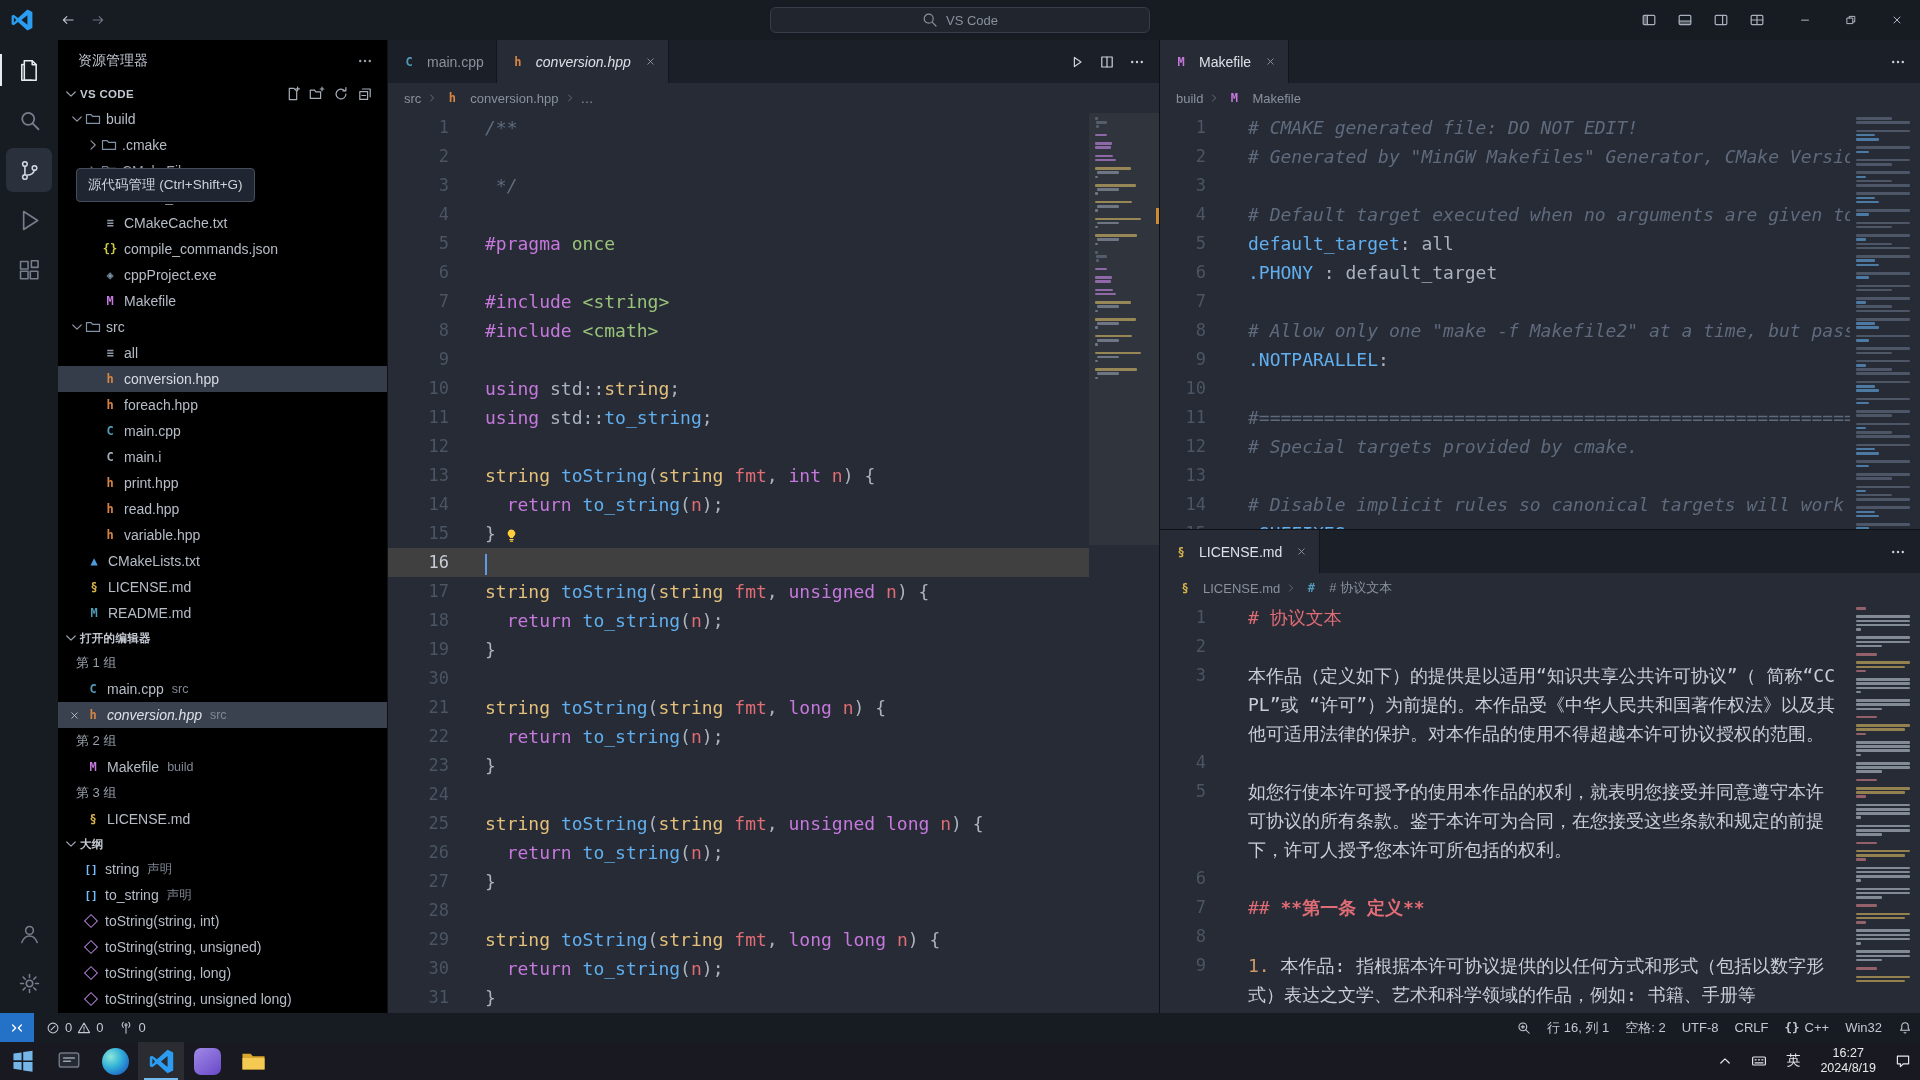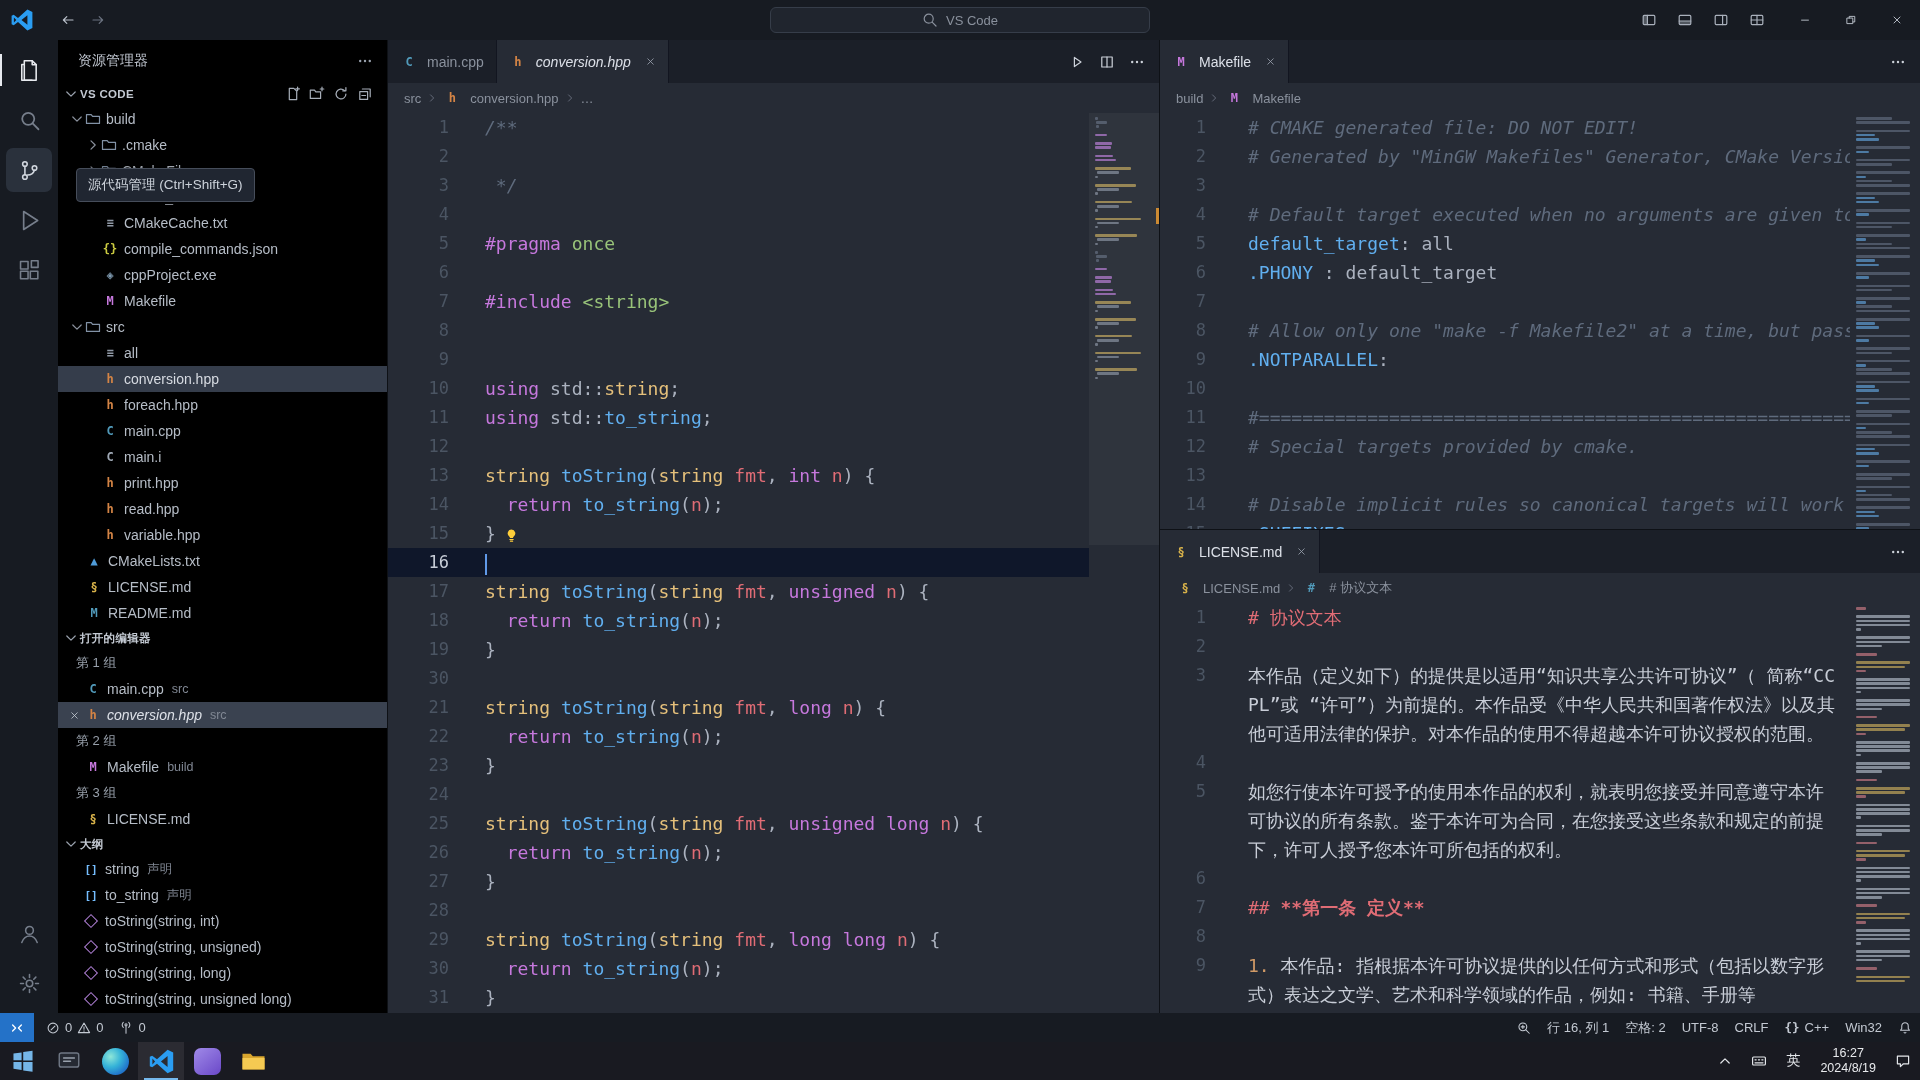--- a/index.html
+++ b/index.html
@@ -61,21 +61,21 @@
 .tab{display:flex;align-items:center;padding:0 12px;font-size:14px;color:#8a919d;border-right:1px solid #121520;gap:4px}
 .tab.active{background:#262b35;color:#dce0e8}
 .tab-close{margin-left:10px;color:#9aa2ae;display:inline-flex}
 .tab-actions{margin-left:auto;display:flex;align-items:center;gap:14px;padding:0 14px;color:#cdd2da}
 .breadcrumb{height:30px;flex:0 0 30px;display:flex;align-items:center;background:#262b35;color:#8a919d;font-size:13px;padding:0 16px;gap:5px;white-space:nowrap}
 .bc-sep{color:#6b7280;display:inline-flex}
 .bc-item{display:inline-flex;align-items:center;gap:4px}
 .code-area{flex:1;display:flex;min-height:0;overflow:hidden;position:relative}
 .code-lines{flex:1;min-width:0;overflow:hidden;font-family:"DejaVu Sans Mono",monospace;font-size:18px;line-height:29px}
 .cline{display:flex;min-height:29px;align-items:flex-start}
-.cline.current{background:#0f172a}
+.cline.current{background:#404040}
 .cline.current .gutter{color:#c6ccd6}
 .gutter{text-align:right;color:#4b5563;user-select:none;font-size:17px}
 .g-wide .gutter{flex:0 0 78px;padding-right:17px}
 .g-slim .gutter{flex:0 0 58px;padding-right:12px}
 .ltext{flex:1;min-width:0;white-space:pre;color:#abb2bf}
 .g-wide .ltext{padding-left:19px}
 .g-slim .ltext{padding-left:30px}
 .wrap .ltext{white-space:pre-wrap;word-break:break-all;padding-right:10px}
 .cursor{display:inline-block;width:2px;height:21px;background:#6099e8;vertical-align:middle}
 .bulb{margin-left:8px;display:inline-flex;vertical-align:middle}
@@ -611,20 +611,21 @@
               <div class="cline">
                 <span class="gutter">6</span>
                 <span class="ltext"></span>
               </div>
               <div class="cline">
                 <span class="gutter">7</span>
                 <span class="ltext"><span class="tk-k">#include</span><span class="tk-p"> </span><span class="tk-s">&lt;string&gt;</span></span>
               </div>
               <div class="cline">
                 <span class="gutter">8</span>
+                <span class="ltext"><span class="tk-k">#include</span><span class="tk-p"> </span><span class="tk-s">&lt;cmath&gt;</span></span>
               </div>
               <div class="cline">
                 <span class="gutter">9</span>
                 <span class="ltext"></span>
               </div>
               <div class="cline">
                 <span class="gutter">10</span>
                 <span class="ltext"><span class="tk-k">using</span><span class="tk-p"> std</span><span class="tk-p">::</span><span class="tk-t">string</span><span class="tk-p">;</span></span>
               </div>
               <div class="cline">

